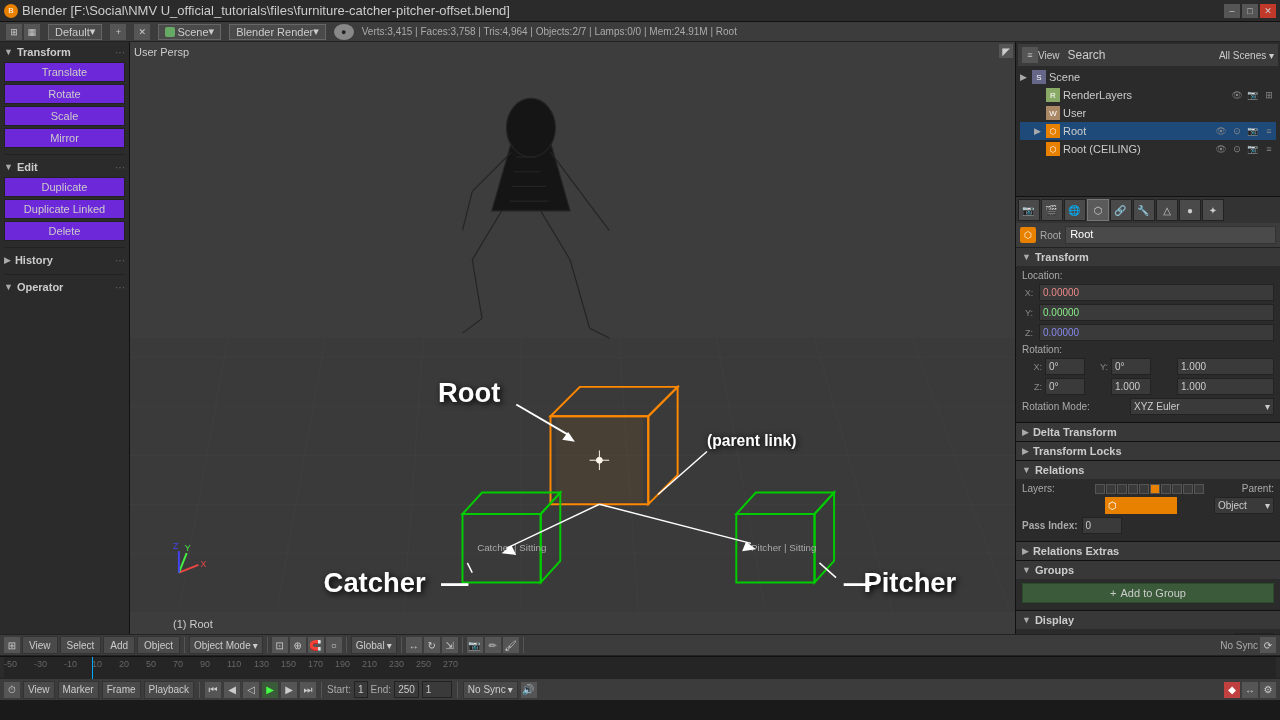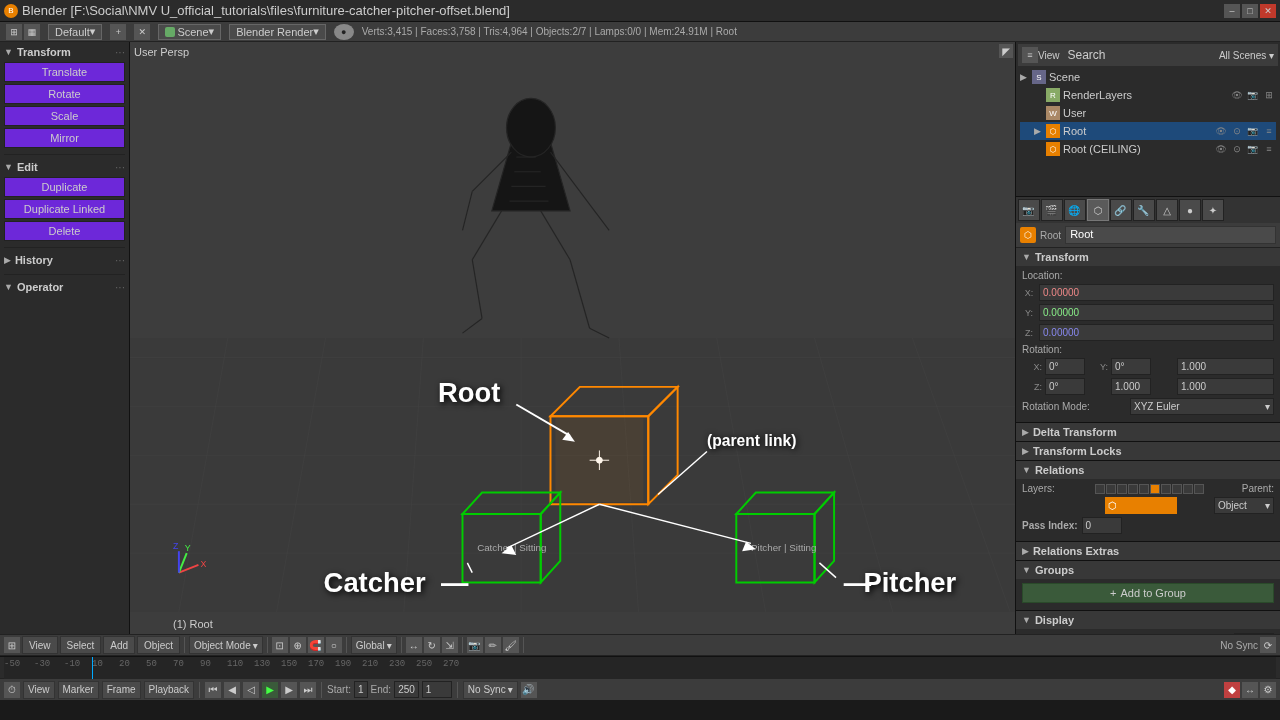--- a/index.html
+++ b/index.html
@@ -457,21 +457,20 @@
       gap: 4px;
       border-top: 1px solid #111;
       flex-shrink: 0;
     }
     #timeline-numbers {
       flex: 1;
       height: 16px;
       background: #252525;
       position: relative;
       overflow: hidden;
-      font-family: Liberation Mono, monospace;
     }
     .tl-num {
       position: absolute;
       font-size: 9px;
       color: #666;
       top: 2px;
     }
     .tl-marker {
       position: absolute;
       width: 1px;

